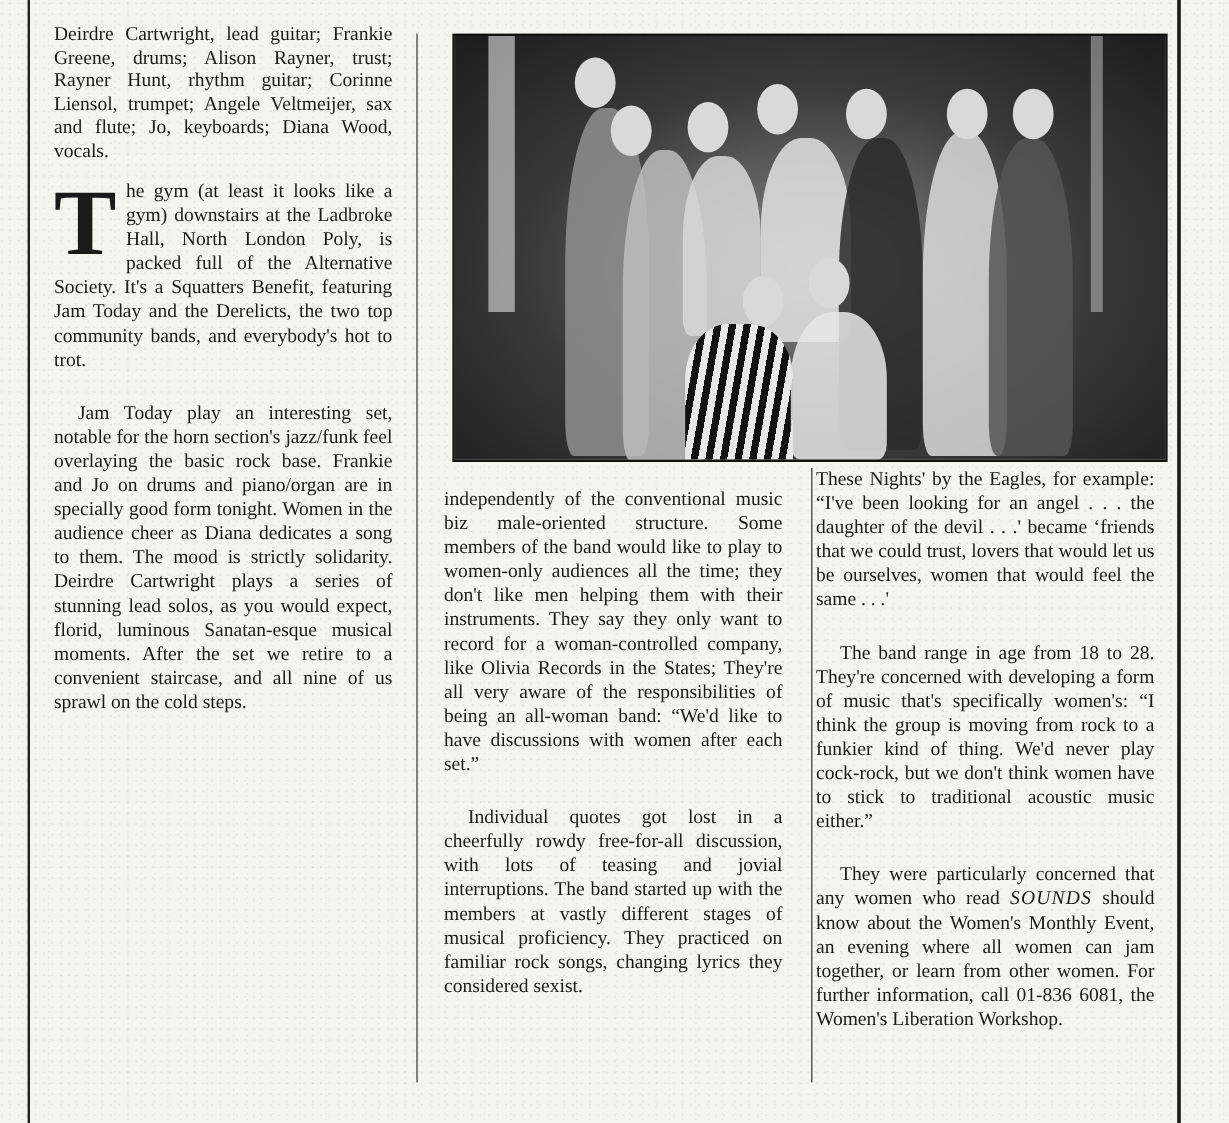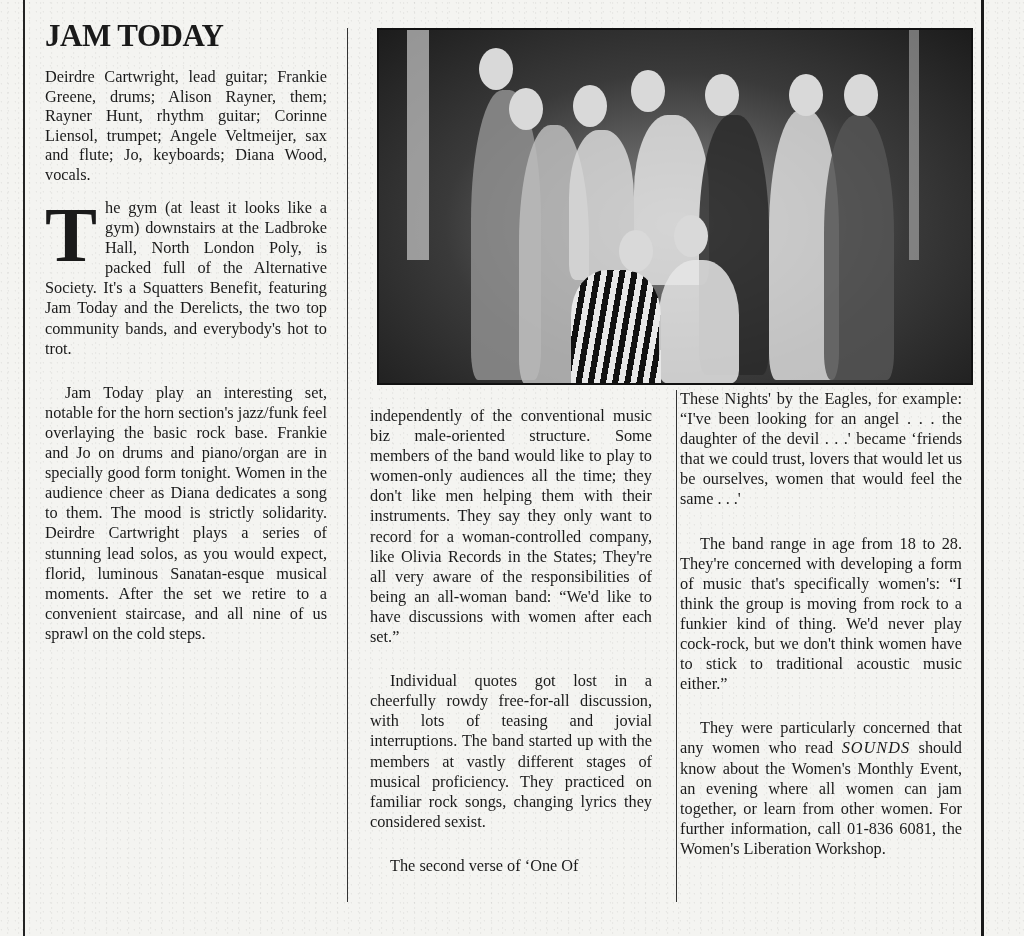--- a/index.html
+++ b/index.html
@@ -63,23 +63,22 @@
 </head>
 <body>
 
 <div class="speckle"></div>
 <div class="border-left"></div>
 <div class="border-right"></div>
 <div class="divider-1"></div>
 <div class="divider-2"></div>
 
 <div class="col col-left">
-  <h1 class="headline">JAM TODAY</h1>
   <div class="lineup">
-    <b>Deirdre Cartwright,</b><span> lead guitar; </span><b>Frankie Greene,</b><span> drums; </span><b>Alison Rayner,</b><span> them; </span><b>Rayner Hunt,</b><span> rhythm guitar; </span><b>Corinne Liensol,</b><span> trumpet; </span><b>Angele Veltmeijer,</b><span> sax and flute; </span><b>Jo,</b><span> keyboards; </span><b>Diana Wood,</b><span> vocals.</span>
+    <b>Deirdre Cartwright,</b><span> lead guitar; </span><b>Frankie Greene,</b><span> drums; </span><b>Alison Rayner,</b><span> trust; </span><b>Rayner Hunt,</b><span> rhythm guitar; </span><b>Corinne Liensol,</b><span> trumpet; </span><b>Angele Veltmeijer,</b><span> sax and flute; </span><b>Jo,</b><span> keyboards; </span><b>Diana Wood,</b><span> vocals.</span>
   </div>
   <p><span class="dropcap">T</span><span>he gym (at least it looks like a gym) downstairs at the Ladbroke Hall, North London Poly, is packed full of the Alternative Society. It's a Squatters Benefit, featuring Jam Today and the Derelicts, the two top community bands, and everybody's hot to trot.</span></p>
   <p class="indent">Jam Today play an interesting set, notable for the horn section's jazz/funk feel overlaying the basic rock base. Frankie and Jo on drums and piano/organ are in specially good form tonight. Women in the audience cheer as Diana dedicates a song to them. The mood is strictly solidarity. Deirdre Cartwright plays a series of stunning lead solos, as you would expect, florid, luminous Sanatan-esque musical moments. After the set we retire to a convenient staircase, and all nine of us sprawl on the cold steps.</p>
 </div>
 
 <div class="photo" title="Black and white group photograph of the nine members of the band Jam Today standing and crouching together">
   <div class="pillar" style="left:28px"></div>
   <div class="pillar" style="left:530px;width:10px;opacity:0.5"></div>
   <div class="figure" style="left:92px;top:60px;width:70px;height:290px;background:#8f8f8f"></div>
   <div class="figure" style="left:140px;top:95px;width:70px;height:260px;background:#bdbdbd"></div>
@@ -97,20 +96,19 @@
   <div class="head" style="left:326px;top:44px"></div>
   <div class="head" style="left:410px;top:44px"></div>
   <div class="head" style="left:465px;top:44px"></div>
   <div class="head" style="left:240px;top:200px"></div>
   <div class="head" style="left:295px;top:185px"></div>
 </div>
 
 <div class="col col-mid">
   <p>independently of the conventional music biz male-oriented structure. Some members of the band would like to play to women-only audiences all the time; they don't like men helping them with their instruments. They say they only want to record for a woman-controlled company, like Olivia Records in the States; They're all very aware of the responsibilities of being an all-woman band: “We'd like to have discussions with women after each set.”</p>
   <p class="indent">Individual quotes got lost in a cheerfully rowdy free-for-all discussion, with lots of teasing and jovial interruptions. The band started up with the members at vastly different stages of musical proficiency. They practiced on familiar rock songs, changing lyrics they considered sexist.</p>
-  <p class="indent">The second verse of ‘One Of</p>
 </div>
 
 <div class="col col-right">
   <p>These Nights' by the Eagles, for example: “I've been looking for an angel . . . the daughter of the devil . . .' became ‘friends that we could trust, lovers that would let us be ourselves, women that would feel the same . . .'</p>
   <p class="indent">The band range in age from 18 to 28. They're concerned with developing a form of music that's specifically women's: “I think the group is moving from rock to a funkier kind of thing. We'd never play cock-rock, but we don't think women have to stick to traditional acoustic music either.”</p>
   <p class="indent"><span>They were particularly concerned that any women who read </span><span class="italic-caps">SOUNDS</span><span> should know about the Women's Monthly Event, an evening where all women can jam together, or learn from other women. For further information, call 01-836 6081, the Women's Liberation Workshop.</span></p>
 </div>
 
 </body></html>

